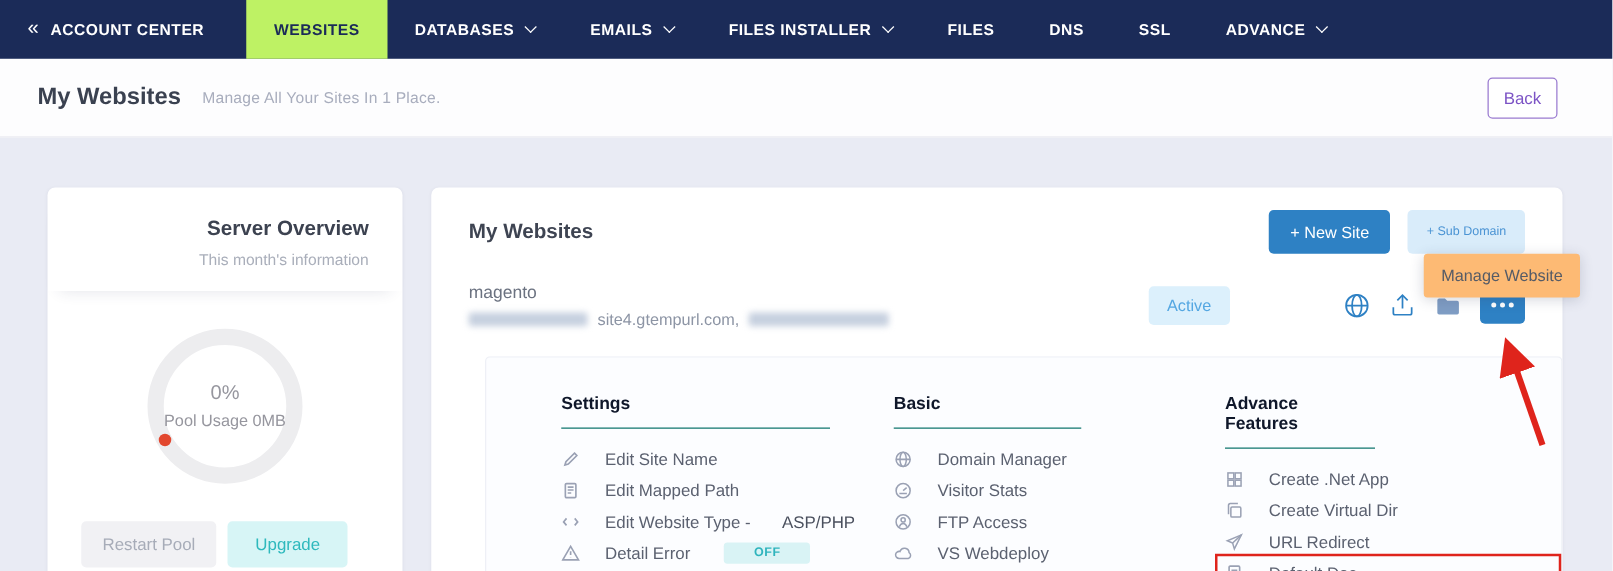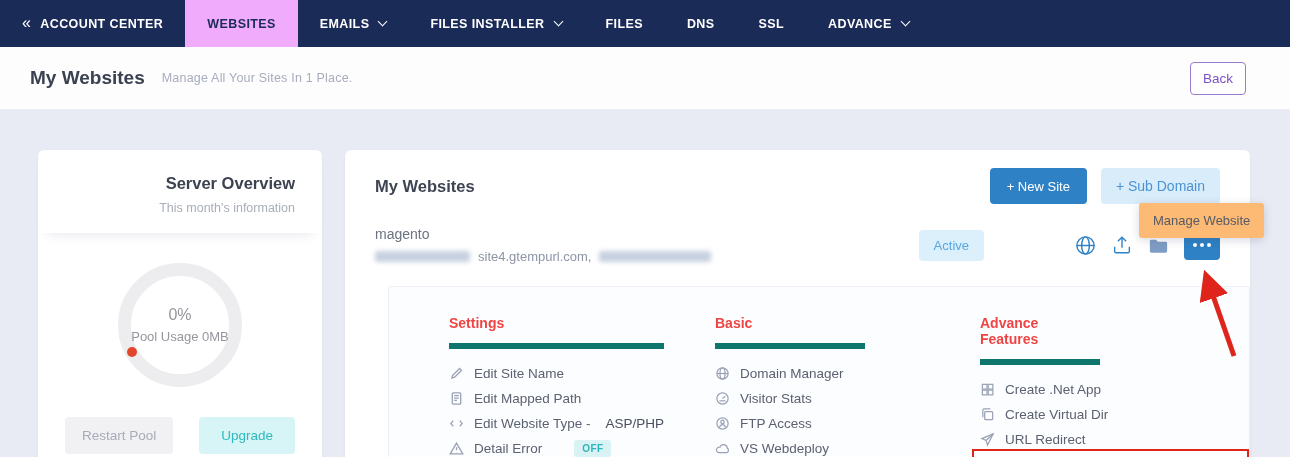--- a/index.html
+++ b/index.html
@@ -8,94 +8,98 @@
     position:relative;
     background:#e9ebf4;
     overflow:hidden;
     font-family:"Liberation Sans", sans-serif;
     -webkit-font-smoothing:antialiased;
   }
 
   
   .topnav { position:absolute; top:0; left:0; width:100%; height:47px; background:#1b2b58; display:flex; align-items:stretch; z-index:10; }
   .nav-item { display:flex; align-items:center; padding:0 22px; color:#fff; font-size:12.5px; font-weight:700; letter-spacing:.4px; cursor:pointer; white-space:nowrap; }
-  .nav-item.active { background:#f0abfc; color:#1b2b58; }
+  .nav-item.active { background:#bef264; color:#1b2b58;margin-left:12px; }
   .chev-left { margin-right:9px; font-size:16px; font-weight:400; position:relative; top:-1px; }
   .caret { display:inline-block; width:7px; height:7px; border-left:1.6px solid currentColor; border-bottom:1.6px solid currentColor; transform:rotate(-45deg); margin-left:10px; position:relative; top:-2px; }
 
   
   .pagehead { position:absolute; top:47px; left:0; width:100%; height:63px; background:#fdfdfe; border-bottom:1px solid #ececf2; display:flex; align-items:center; z-index:5; }
   .page-title { margin-left:30px; font-size:19px; color:#3a4150; font-weight:700; }
   .page-subtitle { margin-left:17px; font-size:12.5px; color:#a8adbd; letter-spacing:.2px; }
   .back-btn { margin-left:auto; margin-right:44px; background:#fff; border:1px solid #9a7bd0; color:#7c53c5; font-size:13.5px; padding:8px 12px; border-radius:4px; cursor:pointer; font-family:inherit; }
 
   
   .server-card { position:absolute; left:38px; top:150px; width:284px; height:400px; background:#fff; border-radius:6px; box-shadow:0 1px 3px rgba(30,40,70,.06); }
   .card-head { padding:24px 27px 18px; box-shadow:0 10px 12px -10px rgba(40,50,90,.14);text-align:right; }
   .server-title { font-size:16.5px; color:#3c4250; font-weight:700; }
   .server-sub { margin-top:8px; font-size:12.5px; color:#a9aeba; }
   .gauge-wrap { margin:30px auto 0; width:124px; height:124px; position:relative; }
   .gauge-ring { width:124px; height:124px; border:13px solid #ededef; border-radius:50%; }
   .gauge-center { position:absolute; inset:0; display:flex; flex-direction:column; align-items:center; justify-content:center; color:#96969e; text-align:center; }
   .gauge-value { font-size:16px; }
   .gauge-label { font-size:13px; margin-top:5px; }
   .gauge-dot { position:absolute; width:10px; height:10px; border-radius:50%; background:#e2472e; left:9px; top:84px; }
-  .pool-buttons { display:flex; gap:9px; margin:30px 27px 0;justify-content:space-between; }
+  .pool-buttons { display:flex; gap:9px; margin:30px 27px 0; }
   .btn-restart { background:#f1f1f4; color:#a7acb8; font-size:13.5px; padding:11px 17px; border-radius:4px; border:none; cursor:pointer; font-family:inherit; }
   .btn-upgrade { background:#d7f5f6; color:#2eb9bd; font-size:13.5px; padding:11px 22px; border-radius:4px; border:none; cursor:pointer; font-family:inherit; }
 
   
   .main-card { position:absolute; left:345px; top:150px; width:905px; height:400px; background:#fff; border-radius:6px; box-shadow:0 1px 3px rgba(30,40,70,.06); }
   .main-head { display:flex; align-items:center; padding:18px 30px 0; }
   .main-title { font-size:16.5px; color:#3e4452; font-weight:700; }
   .head-buttons { margin-left:auto; display:flex; gap:14px; }
   .btn-new-site { background:#2e81c4; color:#fff; font-size:13px; padding:10px 17px; border-radius:4px; border:none; cursor:pointer; font-family:inherit; }
-  .btn-subdomain { background:#d9ecfa; color:#4b94d4; font-size:14px; padding:10px 15px; border-radius:4px; border:none; cursor:pointer; font-family:inherit; }
+  .btn-subdomain { background:#d9ecfa; color:#4b94d4; font-size:10px; padding:10px 15px; border-radius:4px; border:none; cursor:pointer; font-family:inherit; }
 
   .site-row { display:flex; align-items:center; padding:0 30px; margin-top:22px; }
   .site-left { flex:1; }
   .site-name { font-size:14px; color:#6b7280; }
   .site-domain { margin-top:7px; font-size:13px; color:#8d95a5; display:flex; align-items:center; gap:8px; }
   .redact { display:inline-block; height:11px; border-radius:2px; background:#c6d0df; filter:blur(2.5px); }
   .redact.w1 { width:95px; }
   .redact.w2 { width:112px; }
   .status-badge { background:#dcf0fc; color:#54a7e2; font-size:13px; padding:8px 15px; border-radius:4px; margin-right:90px; }
   .site-actions { display:flex; align-items:center; gap:14px; }
   .action-icon { cursor:pointer; display:flex; align-items:center; }
   .dots-btn { width:36px; height:30px; background:#2e81c4; border-radius:4px; display:flex; align-items:center; justify-content:center; gap:3px; cursor:pointer; }
   .dots-btn i { width:4px; height:4px; background:#fff; border-radius:50%; }
 
   
   .menu-panel { margin:22px 0 0 43px; width:862px; background:#fcfdff; border:1px solid #eef0f6; border-bottom:none; border-radius:4px 4px 0 0; padding:28px 0 30px 60px; display:flex; }
   .menu-col1 { width:266px; } .menu-col2 { width:265px; } .menu-col3 { flex:1; }
-  .menu-title { font-size:14px; color:#ef4444; font-weight:700; padding-bottom:12px; border-bottom:6px solid #0f766e; }
+  .menu-title { font-size:14px; color:#0f172a; font-weight:700; padding-bottom:12px; border-bottom:1px solid #0f766e; }
   .menu-col1 .menu-title { width:215px; }
   .menu-col2 .menu-title { width:150px; }
   .menu-col3 .menu-title { width:120px; }
   .menu-items { margin-top:16px; display:flex; flex-direction:column; gap:9px; }
-  .menu-item { display:flex; align-items:center; gap:10px; font-size:13.5px; color:#5b6170; cursor:pointer; height:16px; white-space:nowrap; }
+  .menu-item { display:flex; align-items:center; gap:20px; font-size:13.5px; color:#5b6170; cursor:pointer; height:16px; white-space:nowrap; }
   .menu-item svg { flex:none; }
   .type-value { color:#4a505e; margin-left:5px; }
-  .off-badge { background:#d9f3f5; color:#2fb4bd; font-size:10px; font-weight:700; padding:3px 8px; border-radius:3px; margin-left:22px; letter-spacing:.4px; }
+  .off-badge { background:#d9f3f5; color:#2fb4bd; font-size:10px; font-weight:700; padding:3px 24px; border-radius:3px; margin-left:7px; letter-spacing:.4px; }
   .highlight-box { display:inline-flex; border:2px solid #df241c; padding:5px 12px 7px 6px; margin:-7px 0 -9px -8px; }
 
   
   .tooltip { position:absolute; left:1139px; top:203px; background:#fdba74; box-shadow:0 2px 10px rgba(50,60,90,.2); border-radius:3px; padding:10px 14px; font-size:13px; color:#555b66; z-index:40; white-space:nowrap; }
   .annotation-layer { position:absolute; top:0; left:0; width:1290px; height:457px; pointer-events:none; z-index:60; }
 </style>
 </head>
 <body>
 
 <nav class="topnav">
   <div class="nav-item">
     <span class="chev-left">«</span>
     <span>ACCOUNT CENTER</span>
   </div>
   <div class="nav-item active">
     <span>WEBSITES</span>
+  </div>
+  <div class="nav-item">
+    <span>DATABASES</span>
+    <span class="caret"></span>
   </div>
   <div class="nav-item">
     <span>EMAILS</span>
     <span class="caret"></span>
   </div>
   <div class="nav-item">
     <span>FILES INSTALLER</span>
     <span class="caret"></span>
   </div>
   <div class="nav-item">

